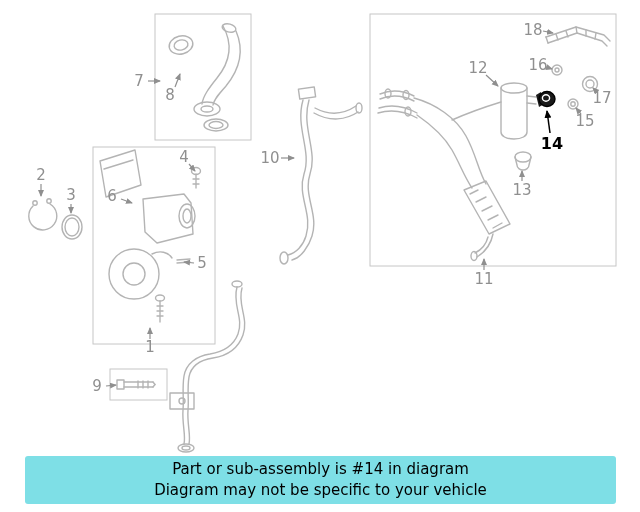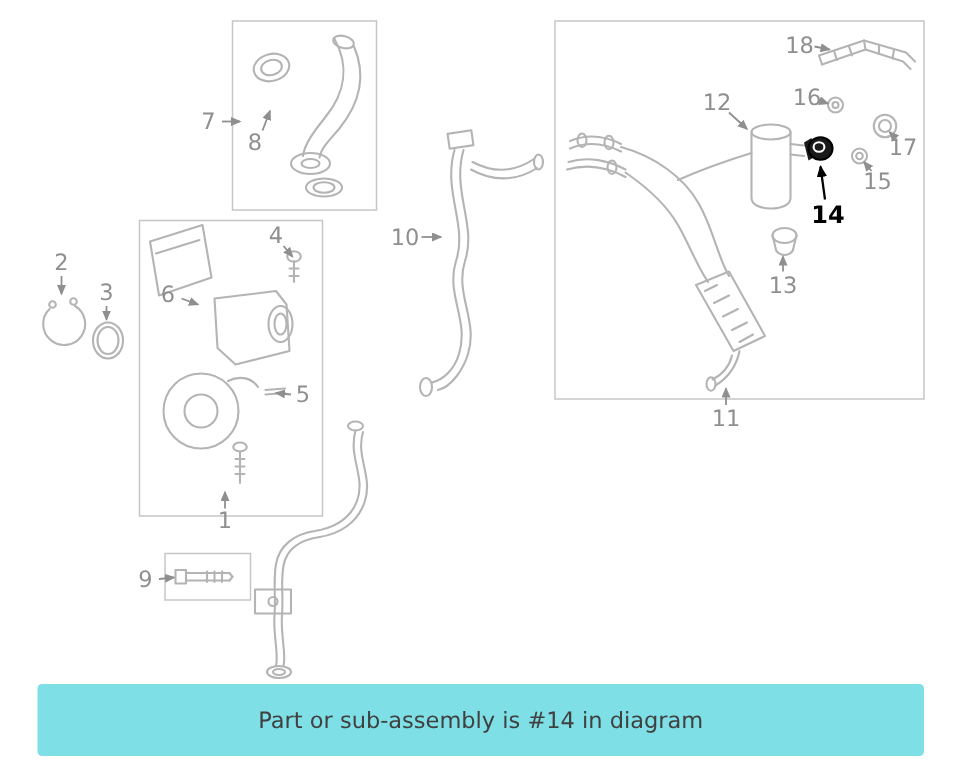--- a/index.html
+++ b/index.html
@@ -196,17 +196,18 @@
         <text x="478" y="68" dy="0.35em" text-anchor="middle" fill="#8f8f8f" font-size="15">12</text>
         <text x="522" y="190" dy="0.35em" text-anchor="middle" fill="#8f8f8f" font-size="15">13</text>
         <text x="552" y="143" dy="0.35em" text-anchor="middle" fill="#000000" font-size="16" font-weight="bold">14</text>
         <text x="585" y="121" dy="0.35em" text-anchor="middle" fill="#8f8f8f" font-size="15">15</text>
         <text x="538" y="65" dy="0.35em" text-anchor="middle" fill="#8f8f8f" font-size="15">16</text>
         <text x="602" y="98" dy="0.35em" text-anchor="middle" fill="#8f8f8f" font-size="15">17</text>
         <text x="533" y="30" dy="0.35em" text-anchor="middle" fill="#8f8f8f" font-size="15">18</text>
       </g>
   </svg>
 
-  <div class="banner" style="background: rgb(126, 223, 230); color: #404040;">
+  <div class="banner" style="background: rgb(126, 223, 230); color: #000000;">
     <div>Part or sub-assembly is #14 in diagram</div>
+    <div>Diagram may not be specific to your vehicle</div>
   </div>
 
 </div>
 
 </body></html>

